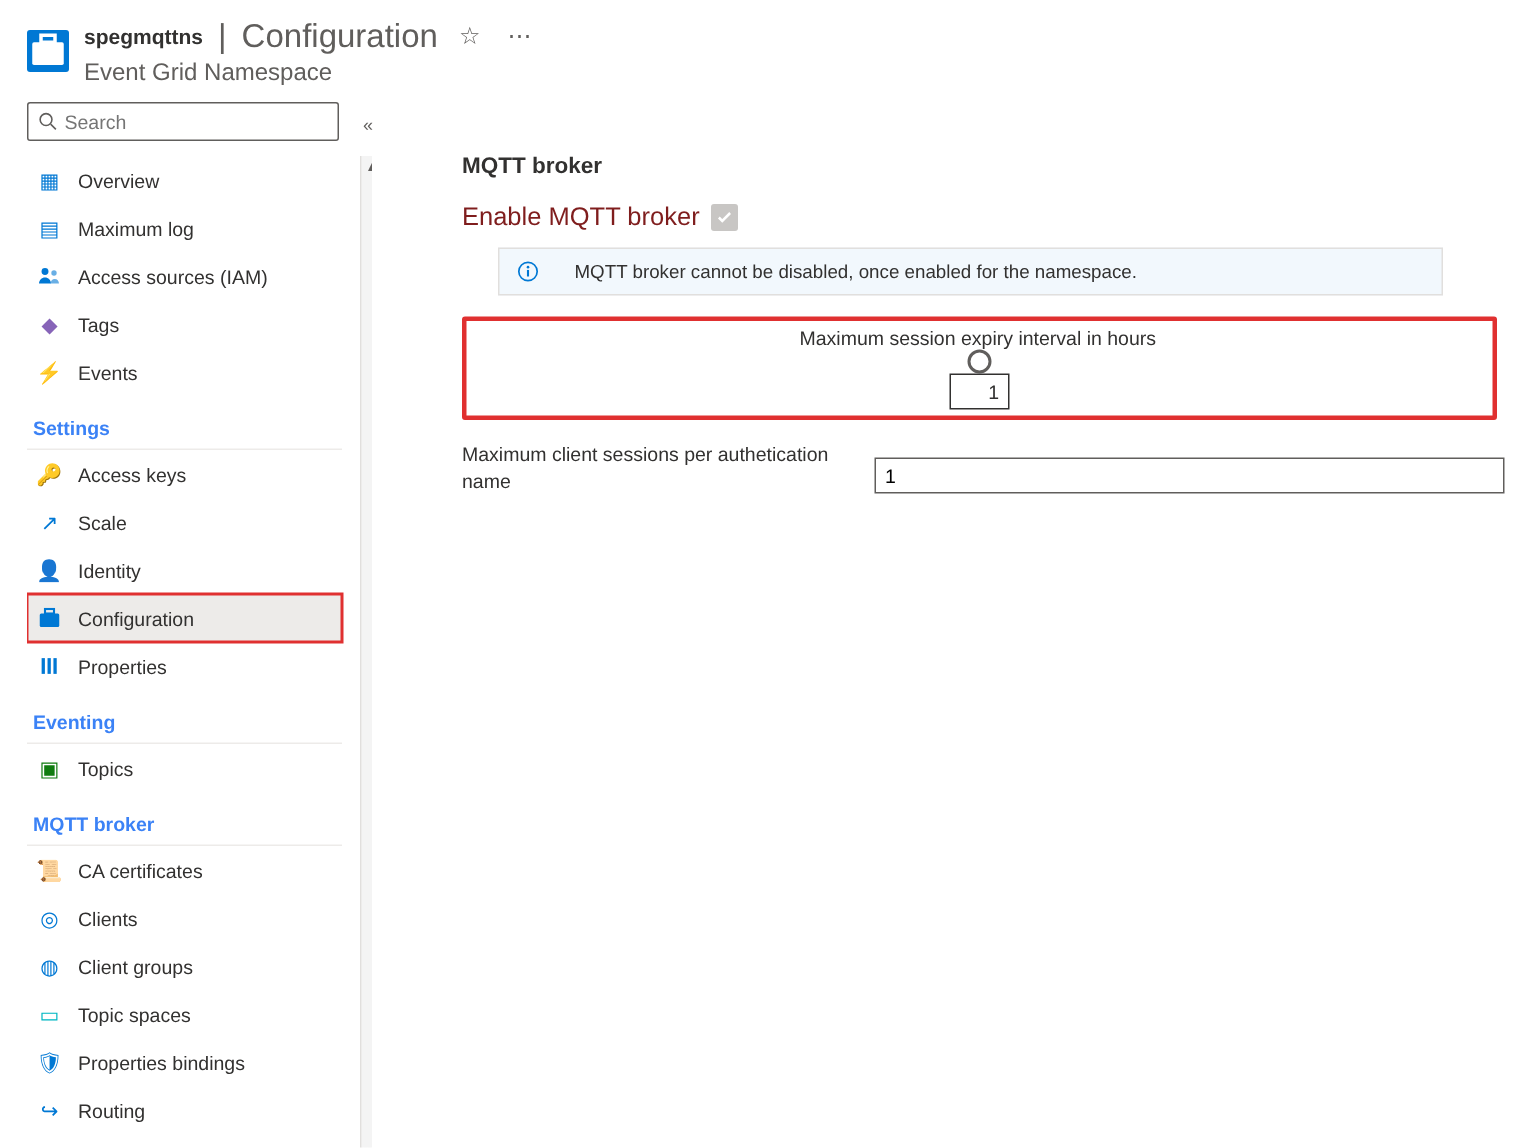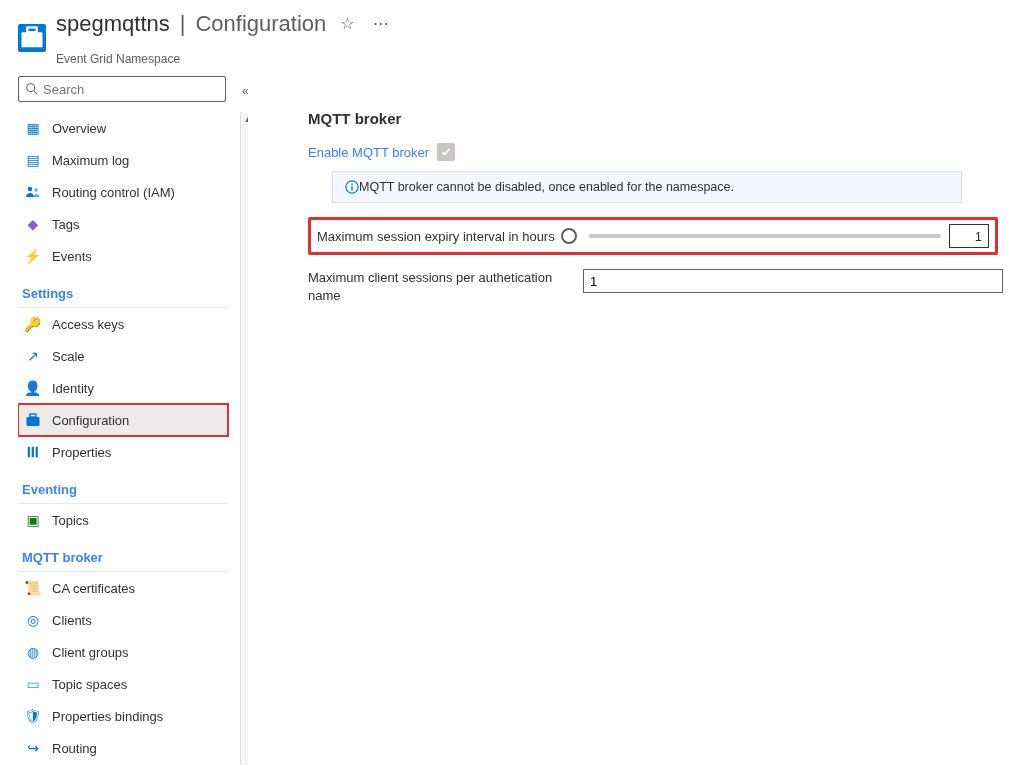--- a/index.html
+++ b/index.html
@@ -16,28 +16,28 @@
     padding: 10px 10px 4px 18px;
   }
   .header-icon {
     width: 28px; height: 28px;
     background: #0078d4; color:#fff;
     display:flex; align-items:center; justify-content:center;
     margin-right: 10px; border-radius:2px; font-size:14px;
   }
   .title-wrap { display:flex; flex-direction:column; }
   .title-line { display:flex; align-items:center; gap:10px; }
-  .title-res { font-size:22px; font-weight:400; }
+  .title-res { font-size:14px; font-weight:700; }
   .title-sep { font-size:22px; font-weight:300; color:#605e5c; }
   .title-page { font-size:22px; font-weight:400; color:#605e5c; }
   .star-btn, .more-btn {
     background:none; border:none; cursor:pointer;
     font-size:16px; color:#605e5c; padding:4px;
   }
-  .subtitle { font-size:12px; color:#605e5c; margin-top:15px; }
+  .subtitle { font-size:16px; color:#605e5c; margin-top:2px; }
 
   .body { display:flex; flex:1; overflow:hidden; padding-left: 18px; }
 
   .sidebar { width: 230px; display:flex; flex-direction:column; padding-top:6px; }
   .search-wrap {
     display:flex; align-items:center;
     border:1px solid #605e5c; border-radius:2px;
     height:26px; padding:0 6px; width:208px;
   }
   .search-wrap svg { width:14px; height:14px; color:#605e5c; flex-shrink:0;}
@@ -72,63 +72,63 @@
     width:14px; height:100%;
     background:linear-gradient(#f4f4f4,#f4f4f4);
     border-left:1px solid #e1dfdd;
   }
   .scroll-up { position:absolute; top:0; left:0; width:14px; height:14px;
     display:flex; align-items:center; justify-content:center; font-size:9px; color:#605e5c;}
 
   .main { flex:1; padding: 40px 10px 0 60px; position:relative; }
   .main h3 { font-size:15px; font-weight:600; margin:0 0 16px 0; }
   .enable-row { display:flex; align-items:center; gap:8px; margin-bottom:10px; }
-  .enable-label { color:#3b82f6; font-size:13px; }
+  .enable-label { color:#7f1d1d; font-size:17px; }
   .enable-check {
     width:18px; height:18px; background:#c8c6c4; border-radius:2px;
     display:flex; align-items:center; justify-content:center;
   }
   .enable-check svg { width:12px; height:12px; color:#fff; }
 
   .info-banner {
     border:1px solid #e1dfdd; background:#f2f8fd;
     padding:8px 12px; font-size:12.5px; color:#323130;
-    display:flex; align-items:center; gap:0;
+    display:flex; align-items:center; gap:24px;
     margin: 6px 0 14px 24px; width: 630px;
   }
   .info-banner svg { width:14px; height:14px; color:#0078d4; flex-shrink:0;}
 
   .form-row { display:flex; align-items:center; margin:10px 0; gap:8px;}
   .form-label { width:275px; font-size:13px; }
   .info-circle { width:14px; height:14px; color:#605e5c; }
   .checkbox-empty {
     width:18px; height:18px; border:1px solid #323130; background:#fff; cursor:pointer;
   }
 
   .slider-row {
     display:flex; align-items:center;
     border:3px solid #e03030; border-radius:2px;
-    padding: 4px 6px; width: 690px; margin:6px 0 12px 0;
+    padding: 4px 6px; width: 690px; margin:6px 0 12px 0;flex-direction:column;
   }
   .slider-label { width:240px; font-size:13px; }
   .slider-thumb {
     width:16px; height:16px; border:2px solid #605e5c; border-radius:50%;
     background:#fff; margin:0 4px;
   }
   .slider-track {
     flex:1; height:4px; background:#c8c6c4; border-radius:2px;
     margin:0 8px;
   }
   .slider-value {
     width:40px; height:24px; border:1px solid #323130;
     text-align:right; padding:0 6px; font-size:13px;
     display:flex; align-items:center; justify-content:flex-end;
   }
 
-  .sessions-row { display:flex; align-items:flex-start; margin-top:14px; }
+  .sessions-row { display:flex; align-items:flex-end; margin-top:14px; }
   .sessions-label { width:275px; font-size:13px; line-height:1.35; }
   .sessions-input {
     width:420px; height:24px; border:1px solid #605e5c;
     padding:0 6px; font-size:13px;
   }
 
   
   .c-blue { color:#0078d4; }
   .c-teal { color:#038387; }
   .c-purple { color:#8764b8; }
@@ -191,21 +191,21 @@
         </div>
         <div class="nav-item">
           <span class="nav-icon c-blue">
             <svg viewBox="0 0 16 16" width="16" height="16">
                 <circle cx="5" cy="5" r="2.3" fill="#0078d4"></circle>
                 <circle cx="11" cy="6" r="1.8" fill="#69afe5"></circle>
                 <path d="M1 13c0-2.2 1.8-4 4-4s4 1.8 4 4" fill="#0078d4"></path>
                 <path d="M8.7 13c0-1.7 1.2-3 2.8-3s2.8 1.3 2.8 3" fill="#69afe5"></path>
               </svg>
           </span>
-          <span>Routing control (IAM)</span>
+          <span>Access sources (IAM)</span>
         </div>
         <div class="nav-item">
           <span class="nav-icon c-purple">◆</span>
           <span>Tags</span>
         </div>
         <div class="nav-item">
           <span class="nav-icon c-amber">⚡</span>
           <span>Events</span>
         </div>
 

